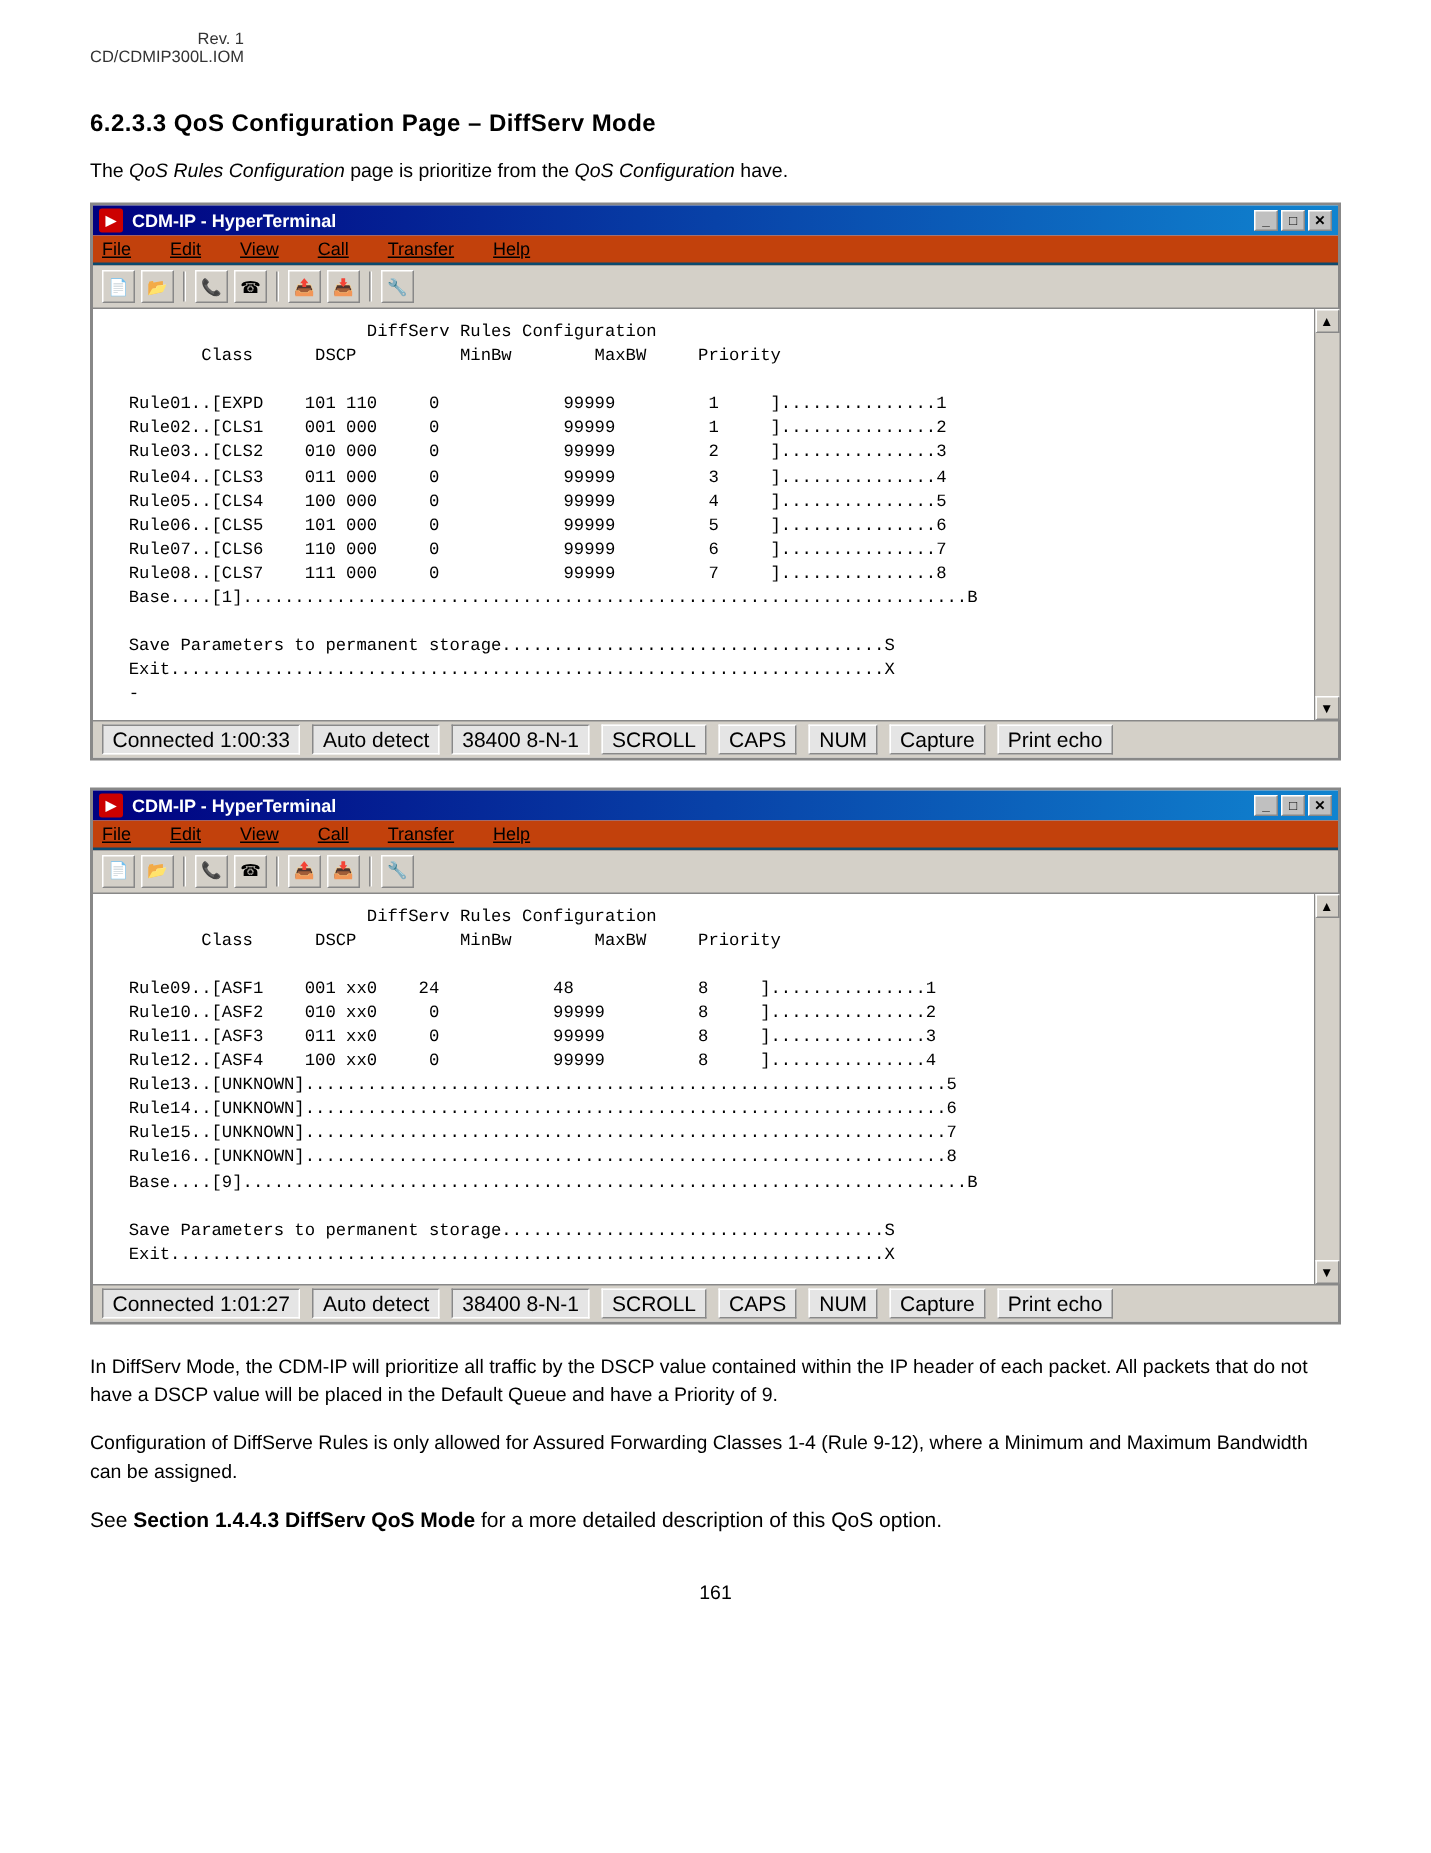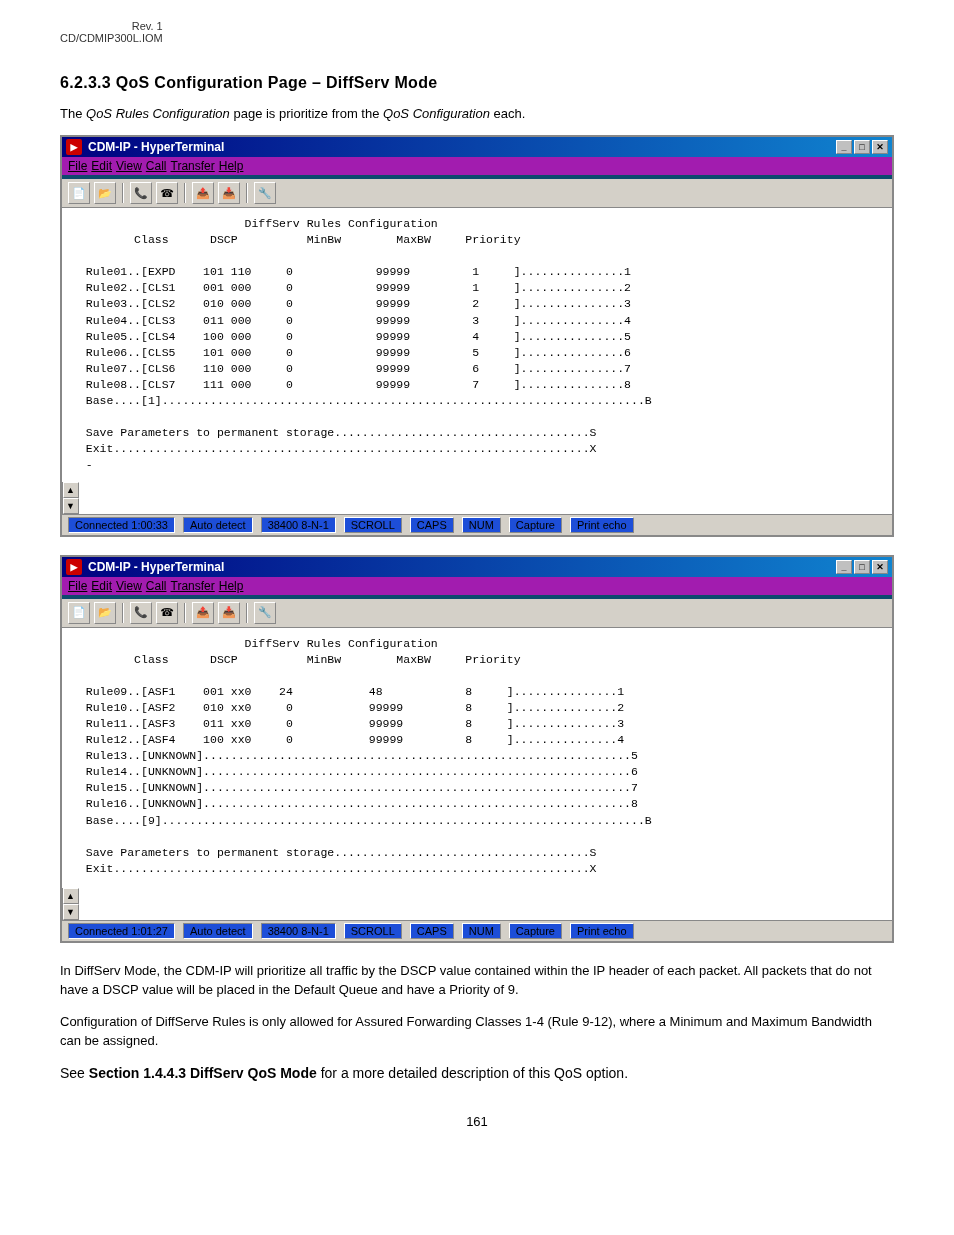--- a/index.html
+++ b/index.html
@@ -92,25 +92,25 @@
       border-top-color: #fff;
       border-left-color: #fff;
       font-size: 9px;
       text-align: center;
       line-height: 12px;
       cursor: pointer;
       color: #000;
     }
 
     .hyper-menubar {
-      background: #a21caf;
-      border-bottom: 4px solid #0c4a6e;
+      background: #c2410c;
+      border-bottom: 2px solid #0c4a6e;
       padding: 2px 6px;
       display: flex;
-      gap: 4px;
+      gap: 26px;
       font-size: 12px;
     }
 
     .hyper-menu-item {
       text-decoration: underline;
       cursor: pointer;
     }
 
     .hyper-toolbar {
       background: #d4d0c8;
@@ -139,21 +139,20 @@
       width: 2px;
       height: 20px;
       border-left: 1px solid #888;
       border-right: 1px solid #fff;
       margin: 0 2px;
     }
 
     .hyper-content-area {
       display: flex;
       background: #fff;
-      flex-direction: column;
     }
 
     .hyper-terminal {
       flex: 1;
       background: #fff;
       padding: 8px 10px;
       font-family: 'Courier New', Courier, monospace;
       font-size: 11.5px;
       line-height: 1.4;
       min-height: 260px;
@@ -197,22 +196,22 @@
       align-items: center;
       gap: 8px;
       font-size: 11px;
     }
 
     .status-item {
       padding: 1px 6px;
       border: 1px solid #888;
       border-top-color: #fff;
       border-left-color: #fff;
-      background: #1d4ed8;
-      font-size: 11px;
+      background: #e5e5e5;
+      font-size: 14px;
     }
 
     .status-item.inset {
       border: 1px solid #888;
       border-bottom-color: #fff;
       border-right-color: #fff;
     }
 
     .para-text {
       font-size: 13px;
@@ -245,21 +244,21 @@
     <div>Rev. 1</div>
     <div>CD/CDMIP300L.IOM</div>
   </div>
 </div>
 
 <div class="section-title">
   <span>6.2.3.3 QoS Configuration Page – DiffServ Mode</span>
 </div>
 
 <p class="intro-text">
-  <span class="normal">The </span><em>QoS Rules Configuration</em><span class="normal"> page is prioritize from the </span><em>QoS Configuration</em><span class="normal"> each.</span>
+  <span class="normal">The </span><em>QoS Rules Configuration</em><span class="normal"> page is prioritize from the </span><em>QoS Configuration</em><span class="normal"> have.</span>
 </p>
 
 <div class="hyper-window">
 
   <div class="hyper-titlebar">
     <div class="hyper-titlebar-left">
       <div class="hyper-titlebar-icon">▶</div>
       <span>CDM-IP - HyperTerminal</span>
     </div>
     <div class="hyper-titlebar-controls">

